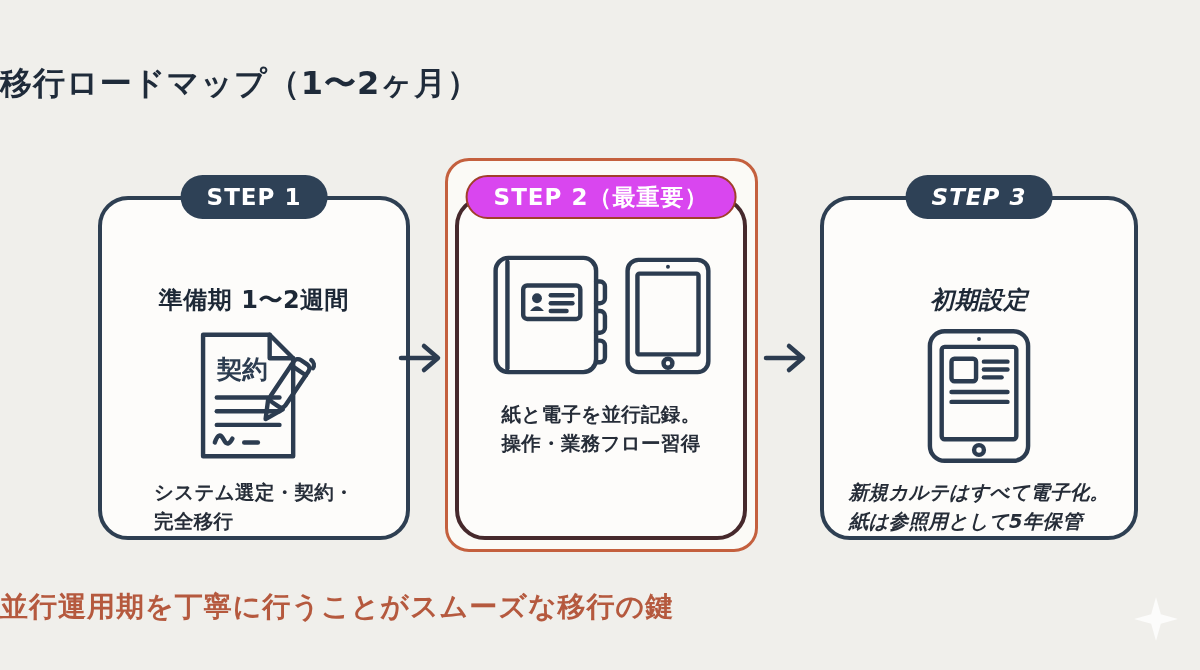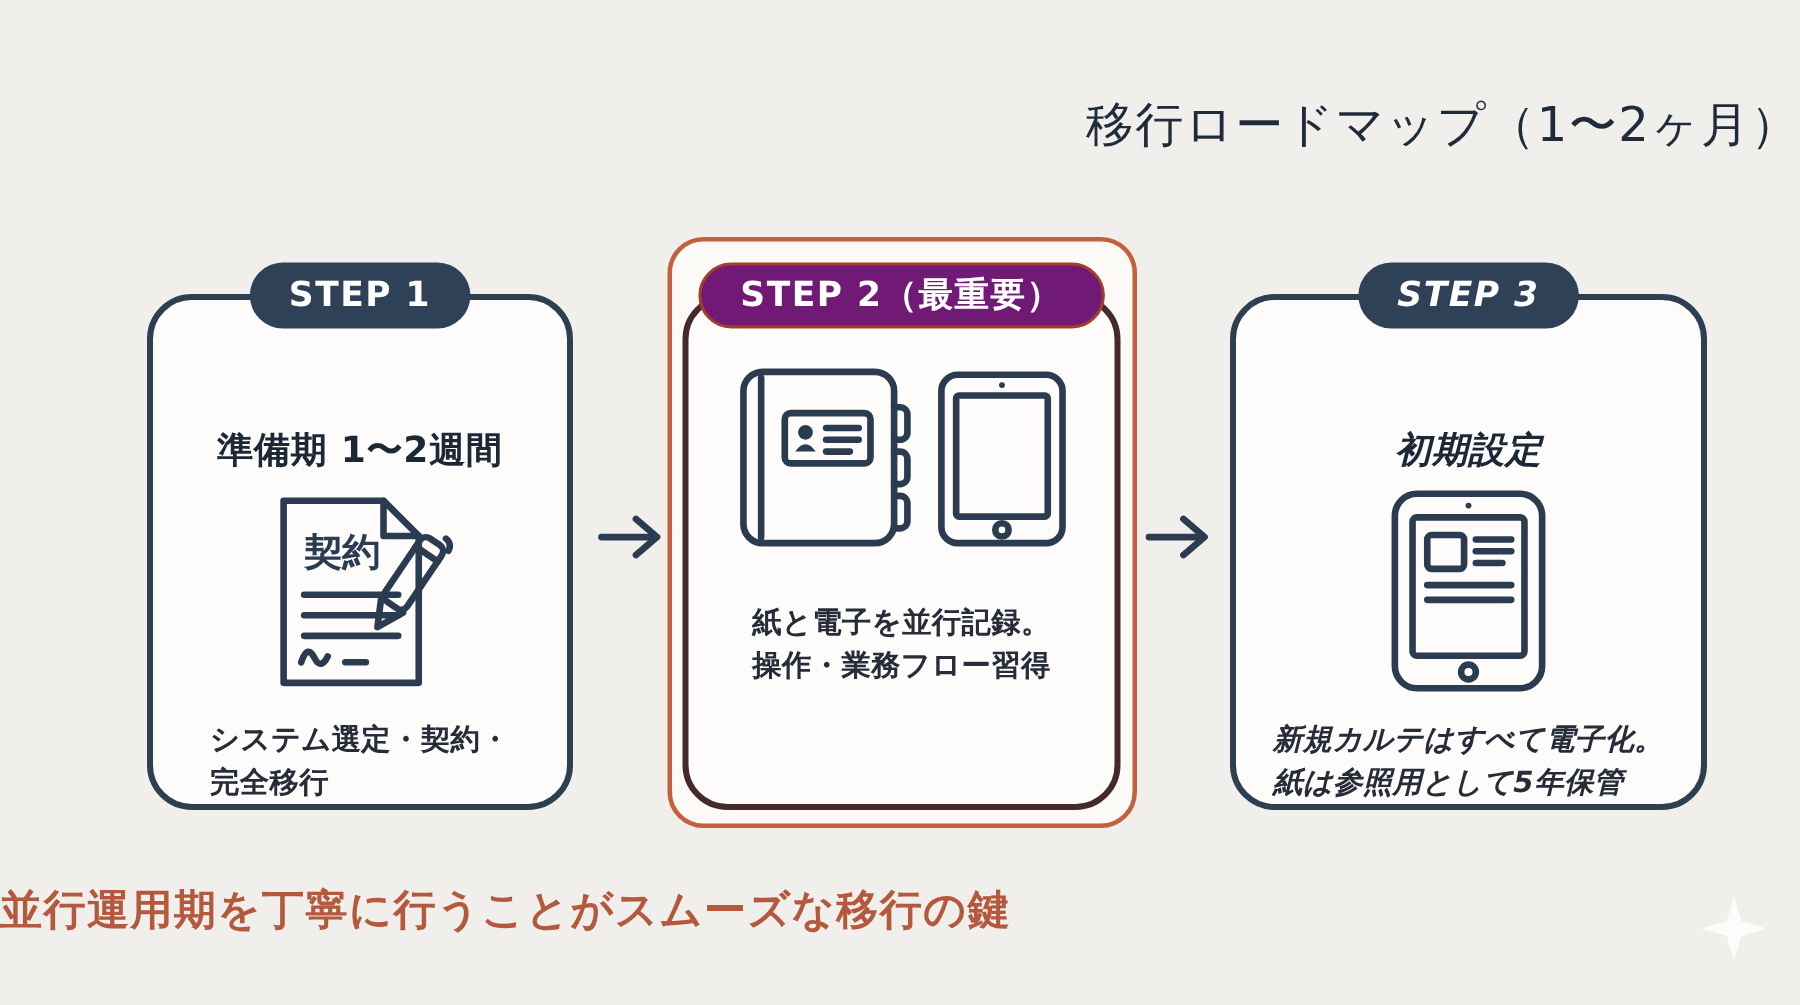--- a/index.html
+++ b/index.html
@@ -12,38 +12,38 @@
   .stage {
     position: relative;
     width: 1200px;
     height: 670px;
     background: #f0efeb;
   }
   .title {
     position: absolute;
     top: 62px; left: 0;
     width: 100%;
-    text-align: right;
+    text-align: left;
     font-size: 32px;
-    font-weight: normal;
+    font-weight: bold;
     letter-spacing: 1px;
     color: #1f2b3a;
   }
   .card {
     position: absolute;
     background: #fdfcfa;
     border: 4px solid #2e3f52;
     border-radius: 30px;
     display: flex;
     flex-direction: column;
     align-items: center;
     padding-top: 34px;
     z-index: 2;
   }
-  .card-1 { left: 98px;  top: 196px; width: 284px; height: 344px; }
+  .card-1 { left: 98px;  top: 196px; width: 312px; height: 344px; }
   .card-2 { left: 455px; top: 196px; width: 292px; height: 344px; border-color: #46292c; }
   .card-3 { left: 820px; top: 196px; width: 318px; height: 344px; font-style: italic; }
   .card-outer {
     position: absolute;
     left: 445px; top: 158px;
     width: 313px; height: 394px;
     border: 3px solid #c4603e;
     border-radius: 24px;
     background: #fbfaf6;
     z-index: 1;
@@ -59,36 +59,37 @@
     border-radius: 24px;
     background: #2e4156;
     color: #ffffff;
     font-size: 23px;
     font-weight: bold;
     white-space: nowrap;
     letter-spacing: 1px;
     z-index: 3;
   }
   .badge.orange {
-    background: #701a75;
+    background: #d946ef;
     border: 2px solid #a13f2b;
     line-height: 40px;
   }
   .card h2 {
     font-size: 24px;
     line-height: 36px;
     font-weight: bold;
     color: #1d2836;
     letter-spacing: 0.5px;
     margin-top: 48px;
   }
   .icon-wrap {
     margin-top: 6px;
     height: 150px;
     display: flex;
+    align-items: center;
     justify-content: center;
   }
   .icon-wrap svg { display: block; }
   .icon-stroke {
     fill: none;
     stroke: #2c3c50;
     stroke-width: 4.5;
     stroke-linecap: round;
     stroke-linejoin: round;
   }

